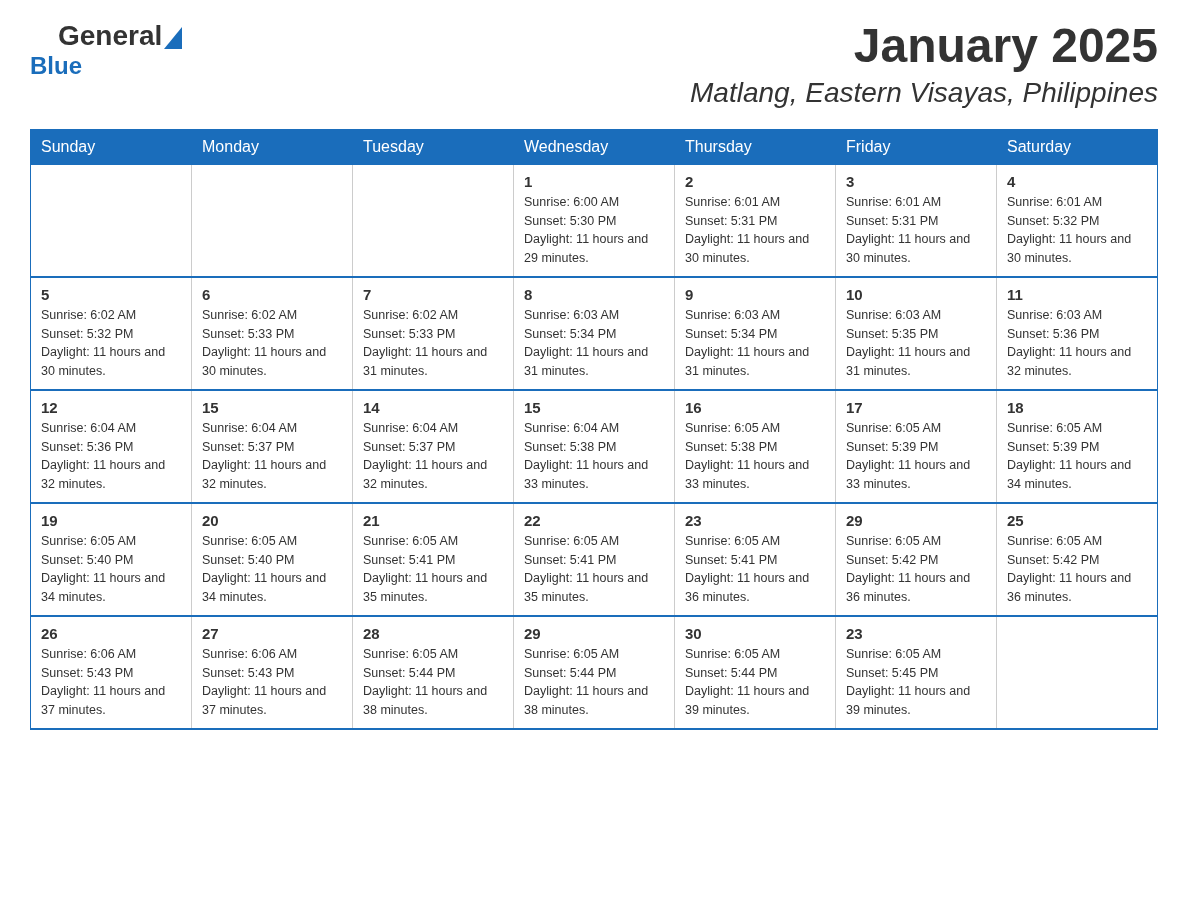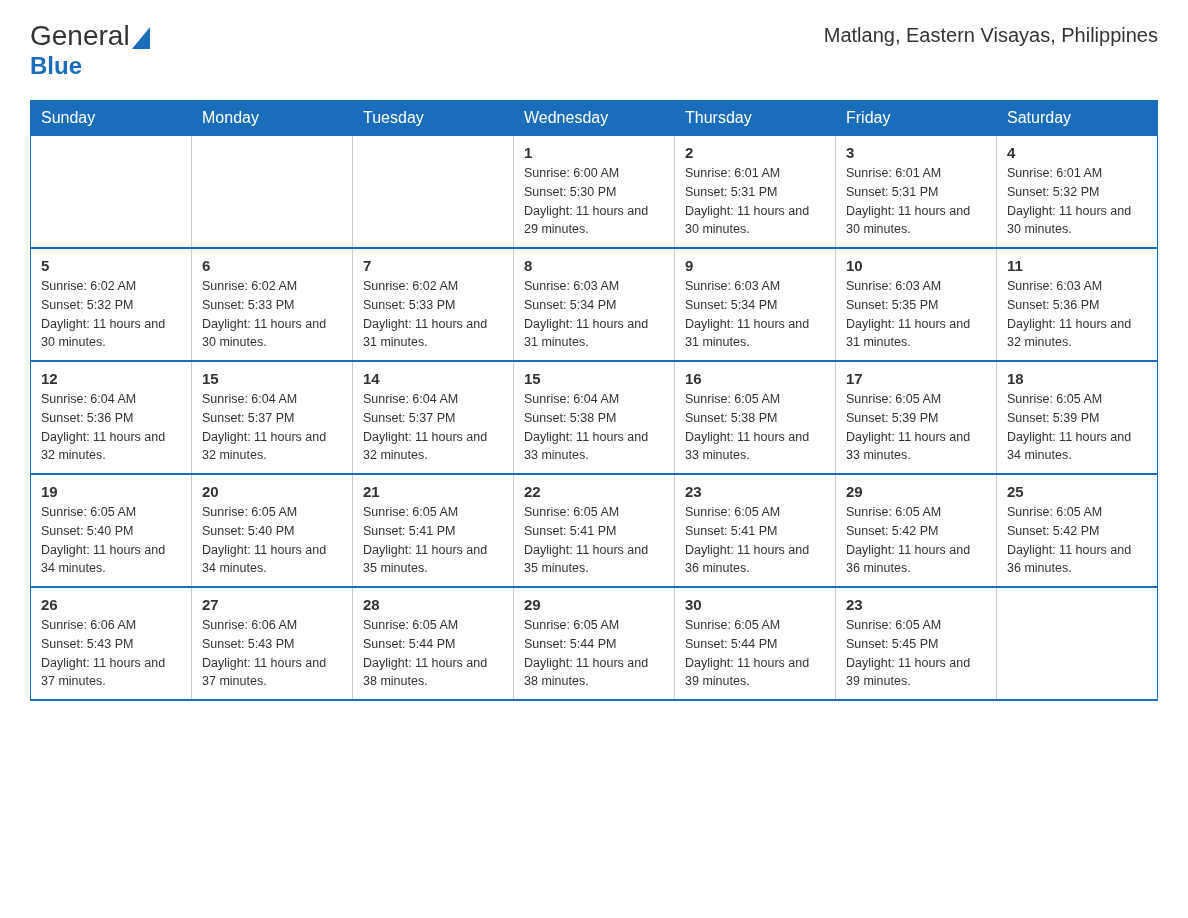--- a/index.html
+++ b/index.html
@@ -11,22 +11,23 @@
       padding: 20px 30px;
     }
     .header {
       display: flex;
       justify-content: space-between;
       align-items: flex-start;
       margin-bottom: 10px;
     }
     .logo-text-general {
       font-size: 28px;
-      font-weight: normal;
-      color: #333;
+      font-weight: bold;
+      color: #333;
+      margin-left: 28px;
     }
     .logo-text-blue {
       font-size: 24px;
       font-weight: bold;
       color: #1a6dbb;
     }
     .logo-triangle {
       width: 0;
       height: 0;
       border-left: 18px solid transparent;
@@ -45,23 +46,24 @@
     .title-block {
       text-align: right;
     }
     .title-block h1 {
       font-size: 48px;
       font-weight: bold;
       color: #333;
       line-height: 1.1;
     }
     .title-block p {
-      font-size: 20px;
+      font-size: 28px;
       color: #333;
       margin-top: 4px;
+      font-style: italic;
     }
     table {
       width: 100%;
       border-collapse: collapse;
       margin-top: 20px;
     }
     thead tr {
       background-color: #1a6dbb;
     }
     thead th {
@@ -116,20 +118,21 @@
 
 <div class="header">
   <div class="logo-wrapper">
     <div class="logo-top">
       <span class="logo-text-general">General</span>
       <div class="logo-triangle"></div>
     </div>
     <span class="logo-text-blue">Blue</span>
   </div>
   <div class="title-block">
+    <h1>January 2025</h1>
     <p>Matlang, Eastern Visayas, Philippines</p>
   </div>
 </div>
 
 <table>
   <thead>
     <tr>
     <th>Sunday</th>
         <th>Monday</th>
         <th>Tuesday</th>

